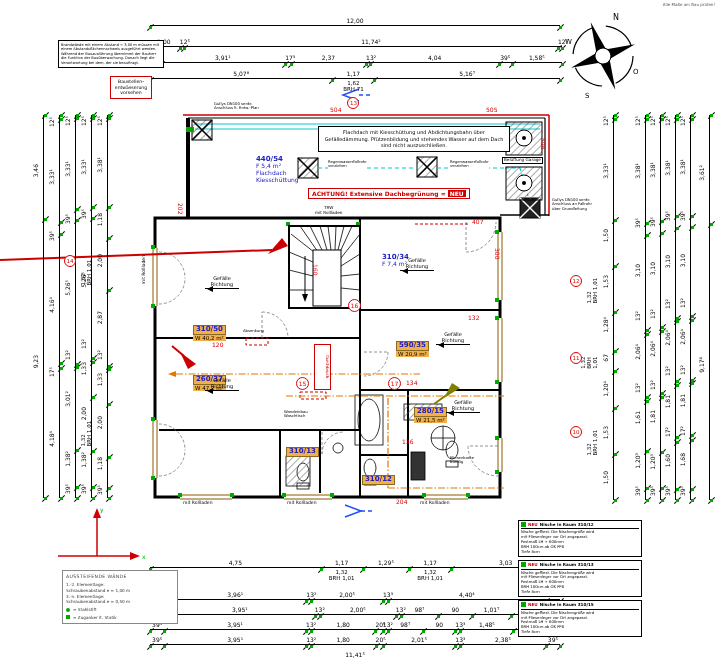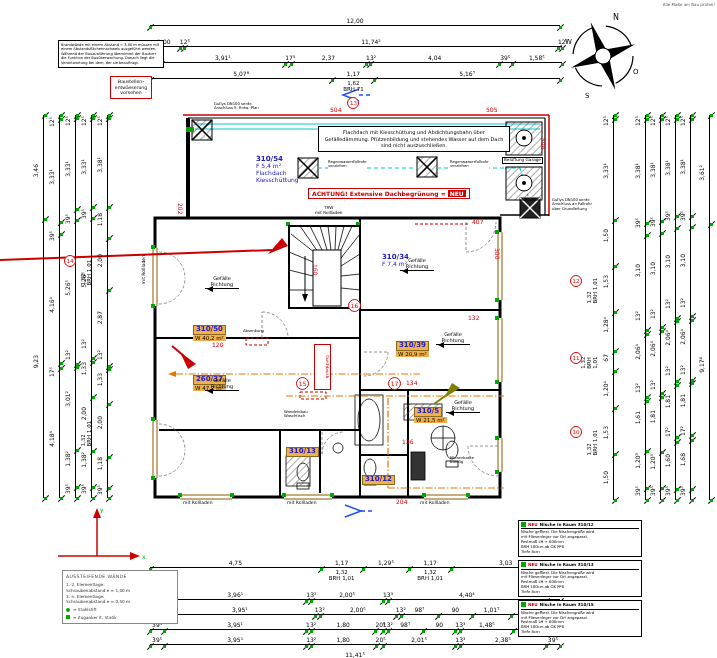--- a/index.html
+++ b/index.html
@@ -289,21 +289,21 @@
 Anschluss lt. Entw.-Plan</div>
   <div class="micro" style="left:328px;top:160px;background:#fff;">Regenwasserfallrohr
 verziehen</div>
   <div class="micro" style="left:450px;top:160px;background:#fff;">Regenwasserfallrohr
 verziehen</div>
   <div class="micro" style="left:552px;top:198px;">Gullys DN100 senkr.
 Anschluss an Fallrohr
 über Grundleitung</div>
   <div class="micro" style="left:502px;top:157px;background:#fff;border:0.5px solid #000;padding:0 1px;font-size:4.2px;">Belüftung Garage</div>
   <div class="btag" style="left:256px;top:148px;">
-    <span class="bid">310/54</span>
+    <span class="bid">440/54</span>
     <span style="display:block;white-space:pre-line;">F 5,4 m²
 Flachdach
 Kiesschüttung</span>
   </div>
   <div class="btag" style="left:382px;top:246px;">
     <span class="bid">310/34</span>
     <span style="display:block;white-space:pre-line;">F 7,4 m²</span>
   </div>
 
   <div class="durch">Durchbruch</div>
@@ -1033,22 +1033,22 @@
         <span class="lab">3,61²</span>
       </div>
       <i class="tick" style="top: 28.2408%;"></i>
       <div class="seg" style="flex-grow: 9.178;">
         <span class="lab">9,17⁸</span>
       </div>
       <i class="tick" style="top: 100%;"></i>
     </div>
     <div class="rtag" style="left: 193px; top: 316px;"><span class="rid">310/50</span><span class="rarea">W 40,2 m²</span></div>
     <div class="rtag" style="left: 193px; top: 366px;"><span class="rid">260/37</span><span class="rarea">W 47,2 m²</span></div>
-    <div class="rtag" style="left: 396px; top: 332px;"><span class="rid">310/39</span><span class="rarea">W 20,9 m²</span></div>
-    <div class="rtag" style="left: 414px; top: 398px;"><span class="rid">310/5</span><span class="rarea">W 21,5 m²</span></div>
+    <div class="rtag" style="left: 396px; top: 332px;"><span class="rid">590/35</span><span class="rarea">W 20,9 m²</span></div>
+    <div class="rtag" style="left: 414px; top: 398px;"><span class="rid">280/15</span><span class="rarea">W 21,5 m²</span></div>
     <div class="rtag" style="left: 286px; top: 438px;"><span class="rid">310/13</span></div>
     <div class="rtag" style="left: 362px; top: 466px;"><span class="rid">310/12</span></div>
     <div class="gef" style="left: 205px; top: 276px;"><span style="white-space: pre-line;">Gefälle
 Richtung</span><span class="arr"></span></div>
     <div class="gef" style="left: 205px; top: 378px;"><span style="white-space: pre-line;">Gefälle
 Richtung</span><span class="arr"></span></div>
     <div class="gef" style="left: 436px; top: 332px;"><span style="white-space: pre-line;">Gefälle
 Richtung</span><span class="arr"></span></div>
     <div class="gef" style="left: 400px; top: 258px;"><span style="white-space: pre-line;">Gefälle
 Richtung</span><span class="arr"></span></div>

